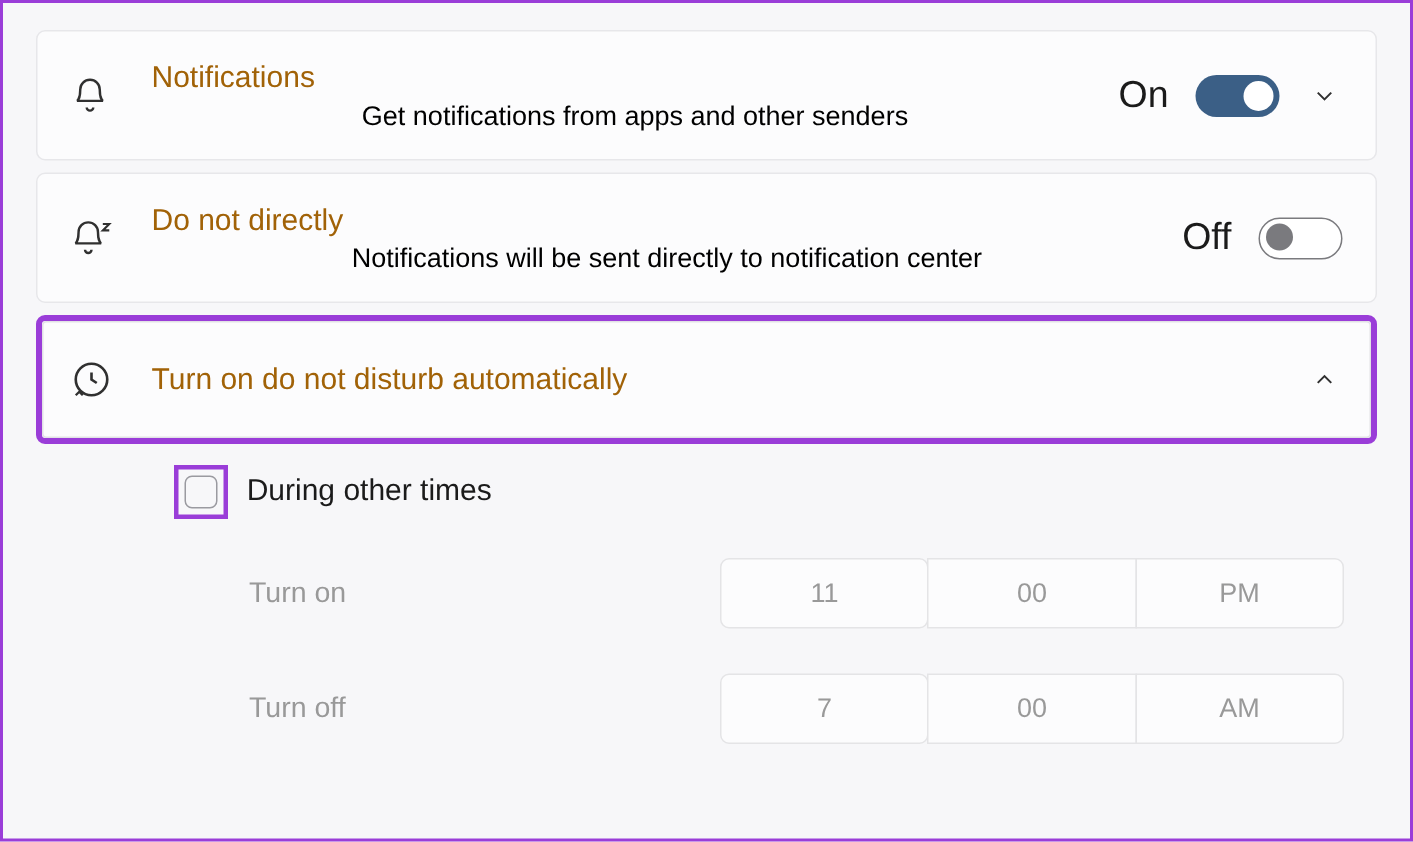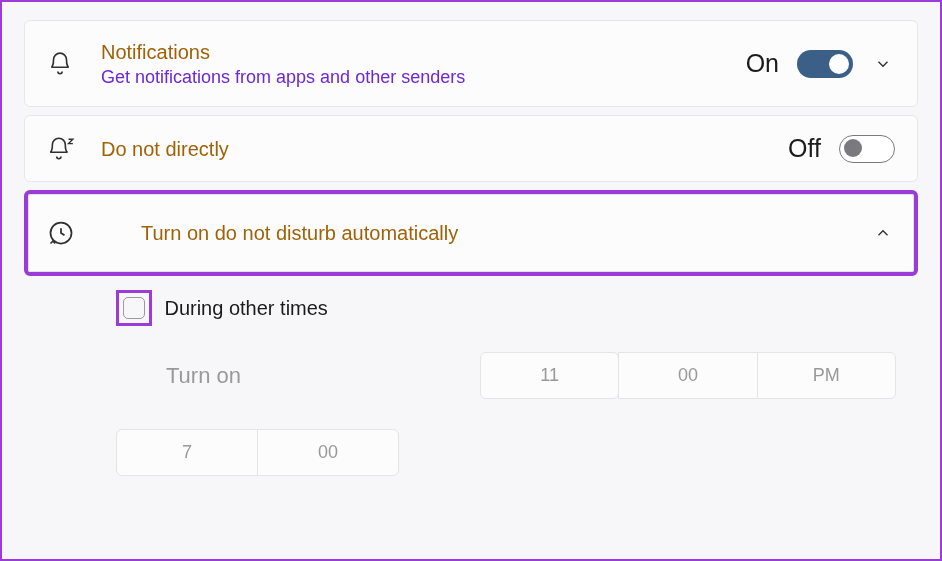--- a/index.html
+++ b/index.html
@@ -32,23 +32,24 @@
   flex: 1;
 }
 .title {
   font-size: 20px;
   color: #a16207;
   line-height: 1.3;
   font-weight: 400;
 }
 .subtitle {
   font-size: 18px;
-  color: #6d28d9;
+  color: #000000;
   margin-top: 2px;
   font-weight: 400;
+  text-align: center;
 }
 .rightgroup {
   display: flex;
   align-items: center;
   gap: 18px;
 }
 .state-label {
   font-size: 25px;
   color: #1b1b1b;
 }
@@ -92,21 +93,20 @@
 .highlight-wrap {
   border: 4px solid #9a3dd8;
   border-radius: 6px;
   margin-top: 5px;
 }
 .highlight-wrap .card {
   margin-bottom: 0;
   padding: 24px 18px;
   border: 1px solid #e2e2e5;
   border-radius: 3px;
-  gap: 40px;
 }
 
 .subsection {
   padding: 14px 22px 0 92px;
 }
 .checkbox-hl {
   width: 36px;
   height: 36px;
   border: 3px solid #9a3dd8;
   display: inline-flex;
@@ -128,21 +128,21 @@
 }
 .timegrid {
   margin-top: 26px;
 }
 .timerow {
   display: flex;
   align-items: center;
   margin-bottom: 30px;
 }
 .timerow-label {
-  font-size: 22px;
+  font-size: 19px;
   color: #999;
   width: 370px;
   padding-left: 50px;
 }
 .timebox {
   width: 142px;
   height: 47px;
   border: 1px solid #e4e4e6;
   border-radius: 6px;
   display: flex;
@@ -187,20 +187,21 @@
 <div class="card">
   <div class="icon-box">
     <svg width="28" height="26" viewBox="0 0 26 24" fill="none" stroke="#303030" stroke-width="1.5">
       <path d="M5 8a6 6 0 0112 0c0 6 2 7 2 7H3s2-1 2-7"></path>
       <path d="M9 19a2 2 0 004 0"></path>
       <path d="M20 3h4l-4 4h4" stroke-width="1.3"></path>
     </svg>
   </div>
   <div class="textblock">
     <div class="title">Do not directly</div>
+    <div class="subtitle">Notifications will be sent directly to notification center</div>
   </div>
   <div class="rightgroup">
     <span class="state-label">Off</span>
     <div class="toggle off"></div>
   </div>
 </div>
 
 <div class="highlight-wrap">
   <div class="card">
     <div class="icon-box">
@@ -232,17 +233,19 @@
   </div>
 
   <div class="timegrid">
     <div class="timerow">
       <div class="timerow-label">Turn on</div>
       <div class="timebox">11</div>
       <div class="timebox">00</div>
       <div class="timebox">PM</div>
     </div>
     <div class="timerow">
+      <div class="timerow-label">Turn off</div>
       <div class="timebox">7</div>
       <div class="timebox">00</div>
+      <div class="timebox">AM</div>
     </div>
   </div>
 </div>
 
 </body></html>

